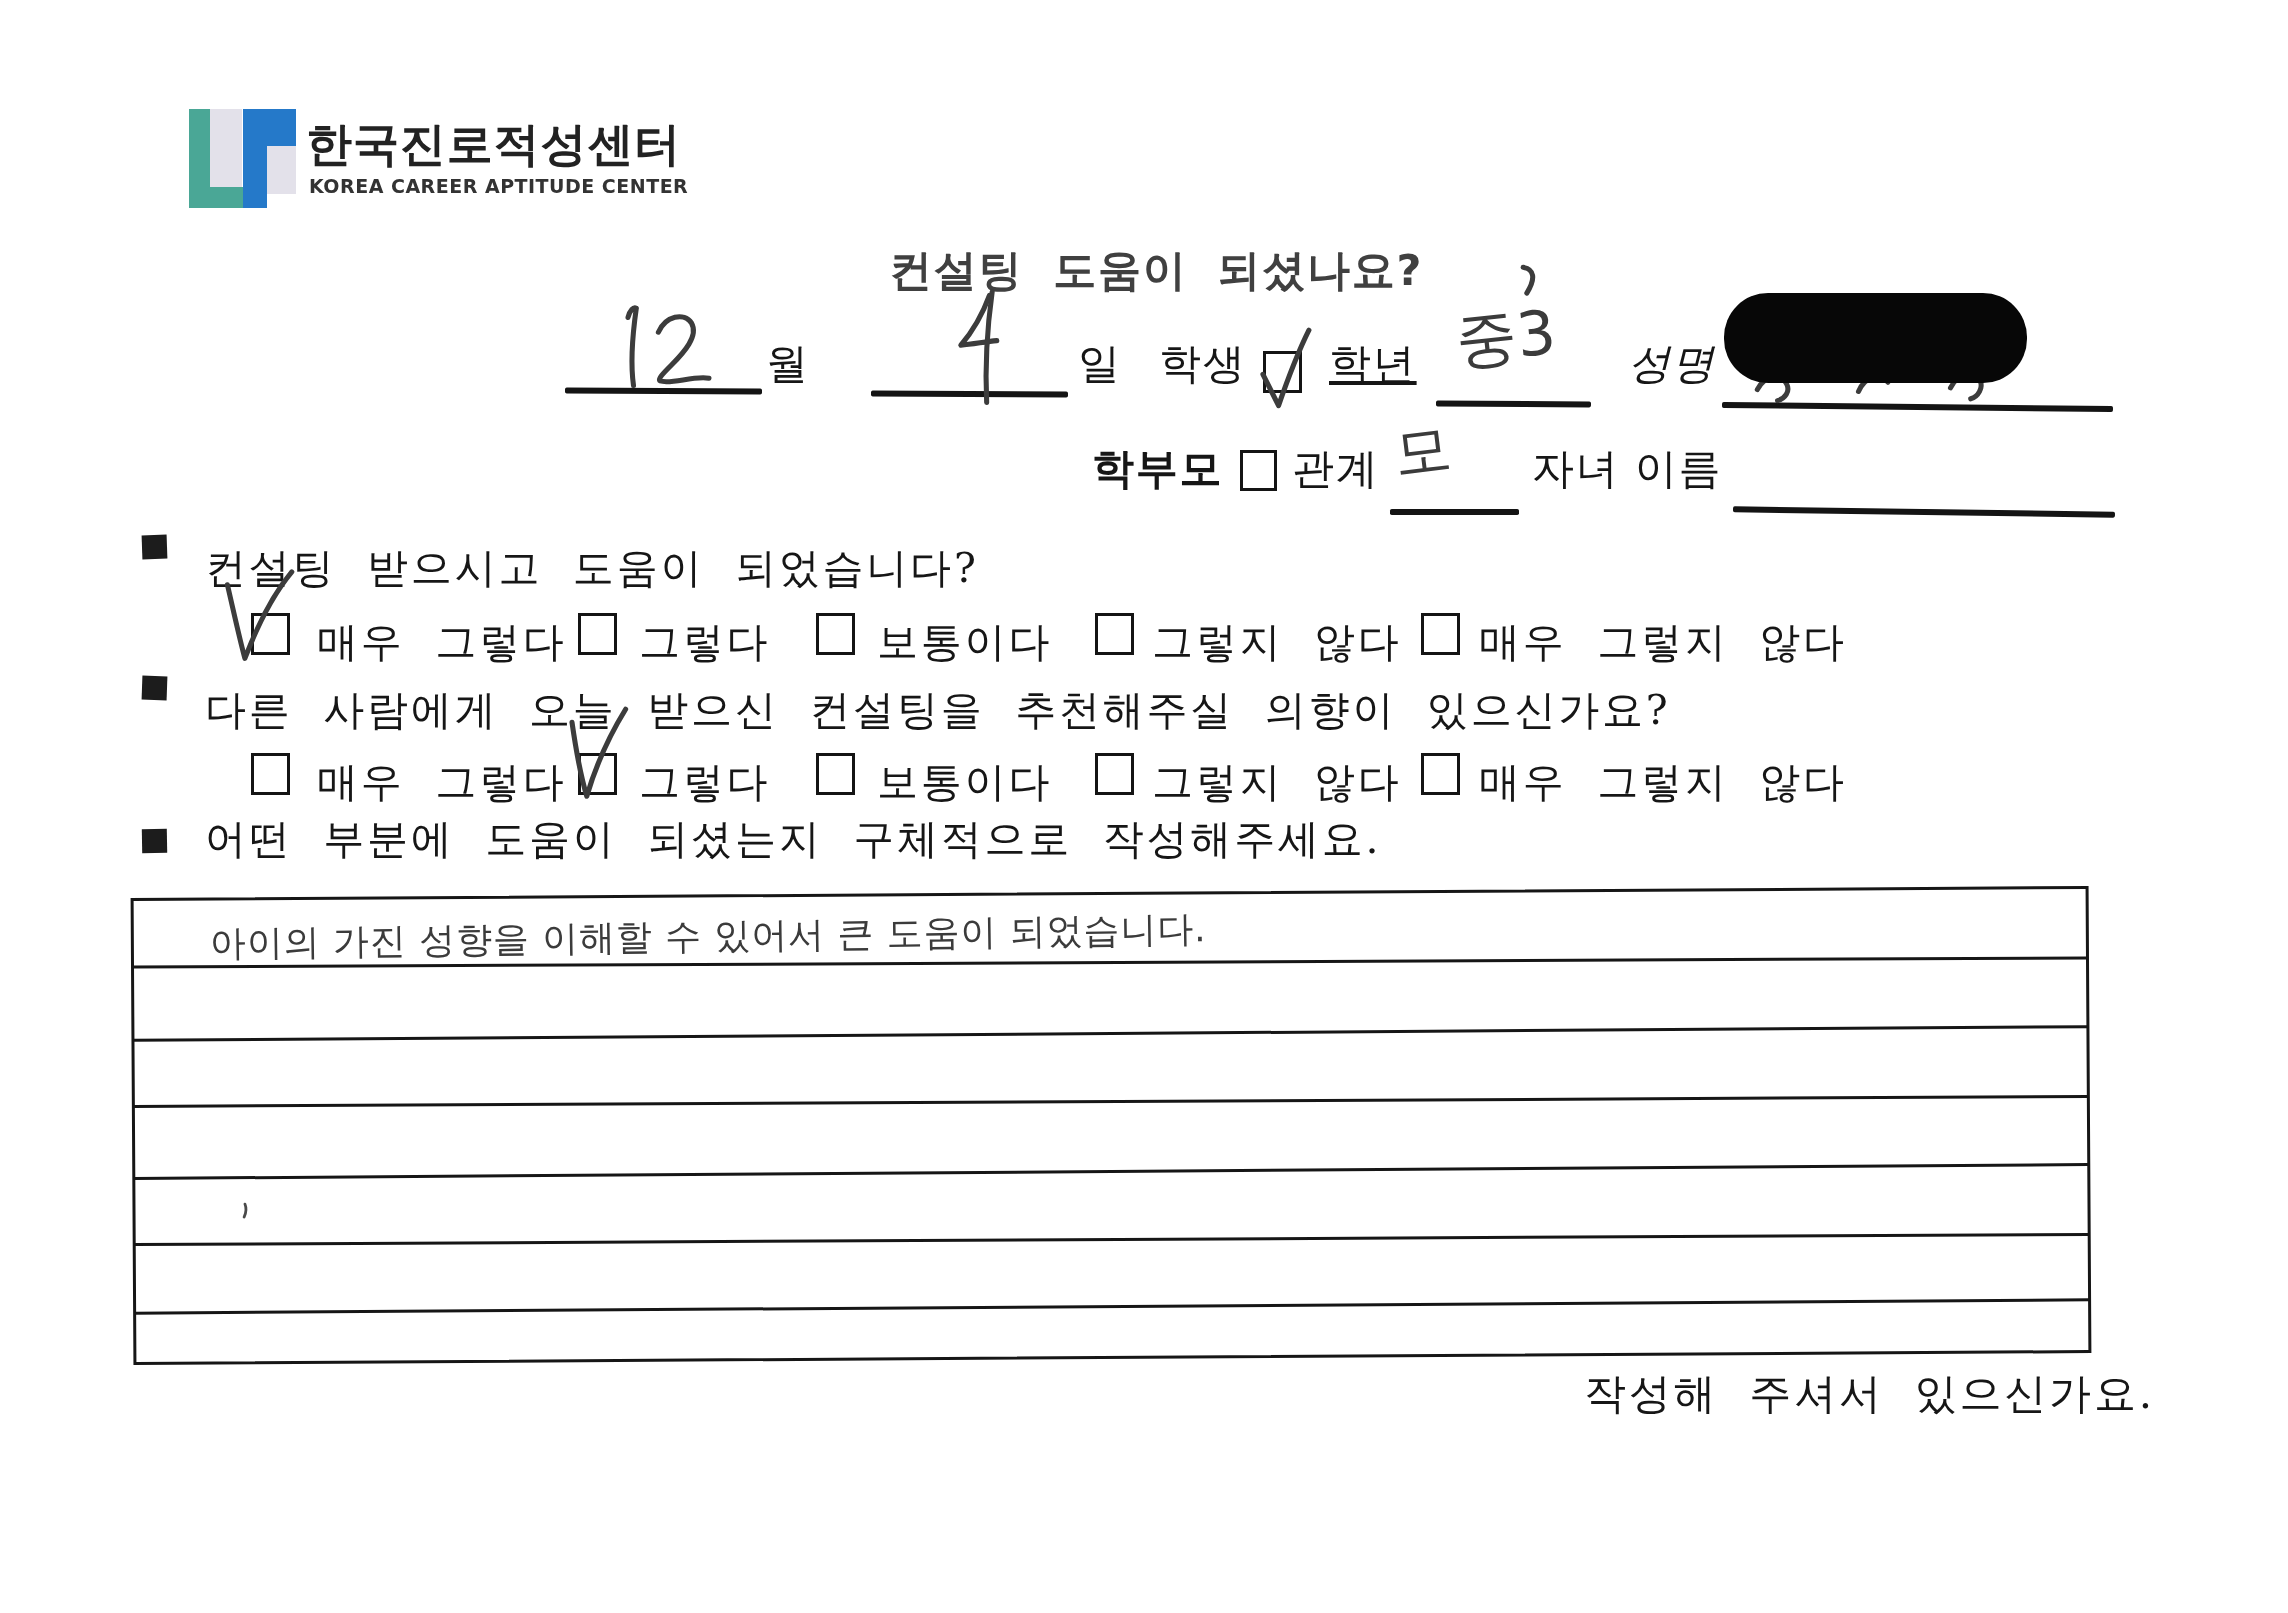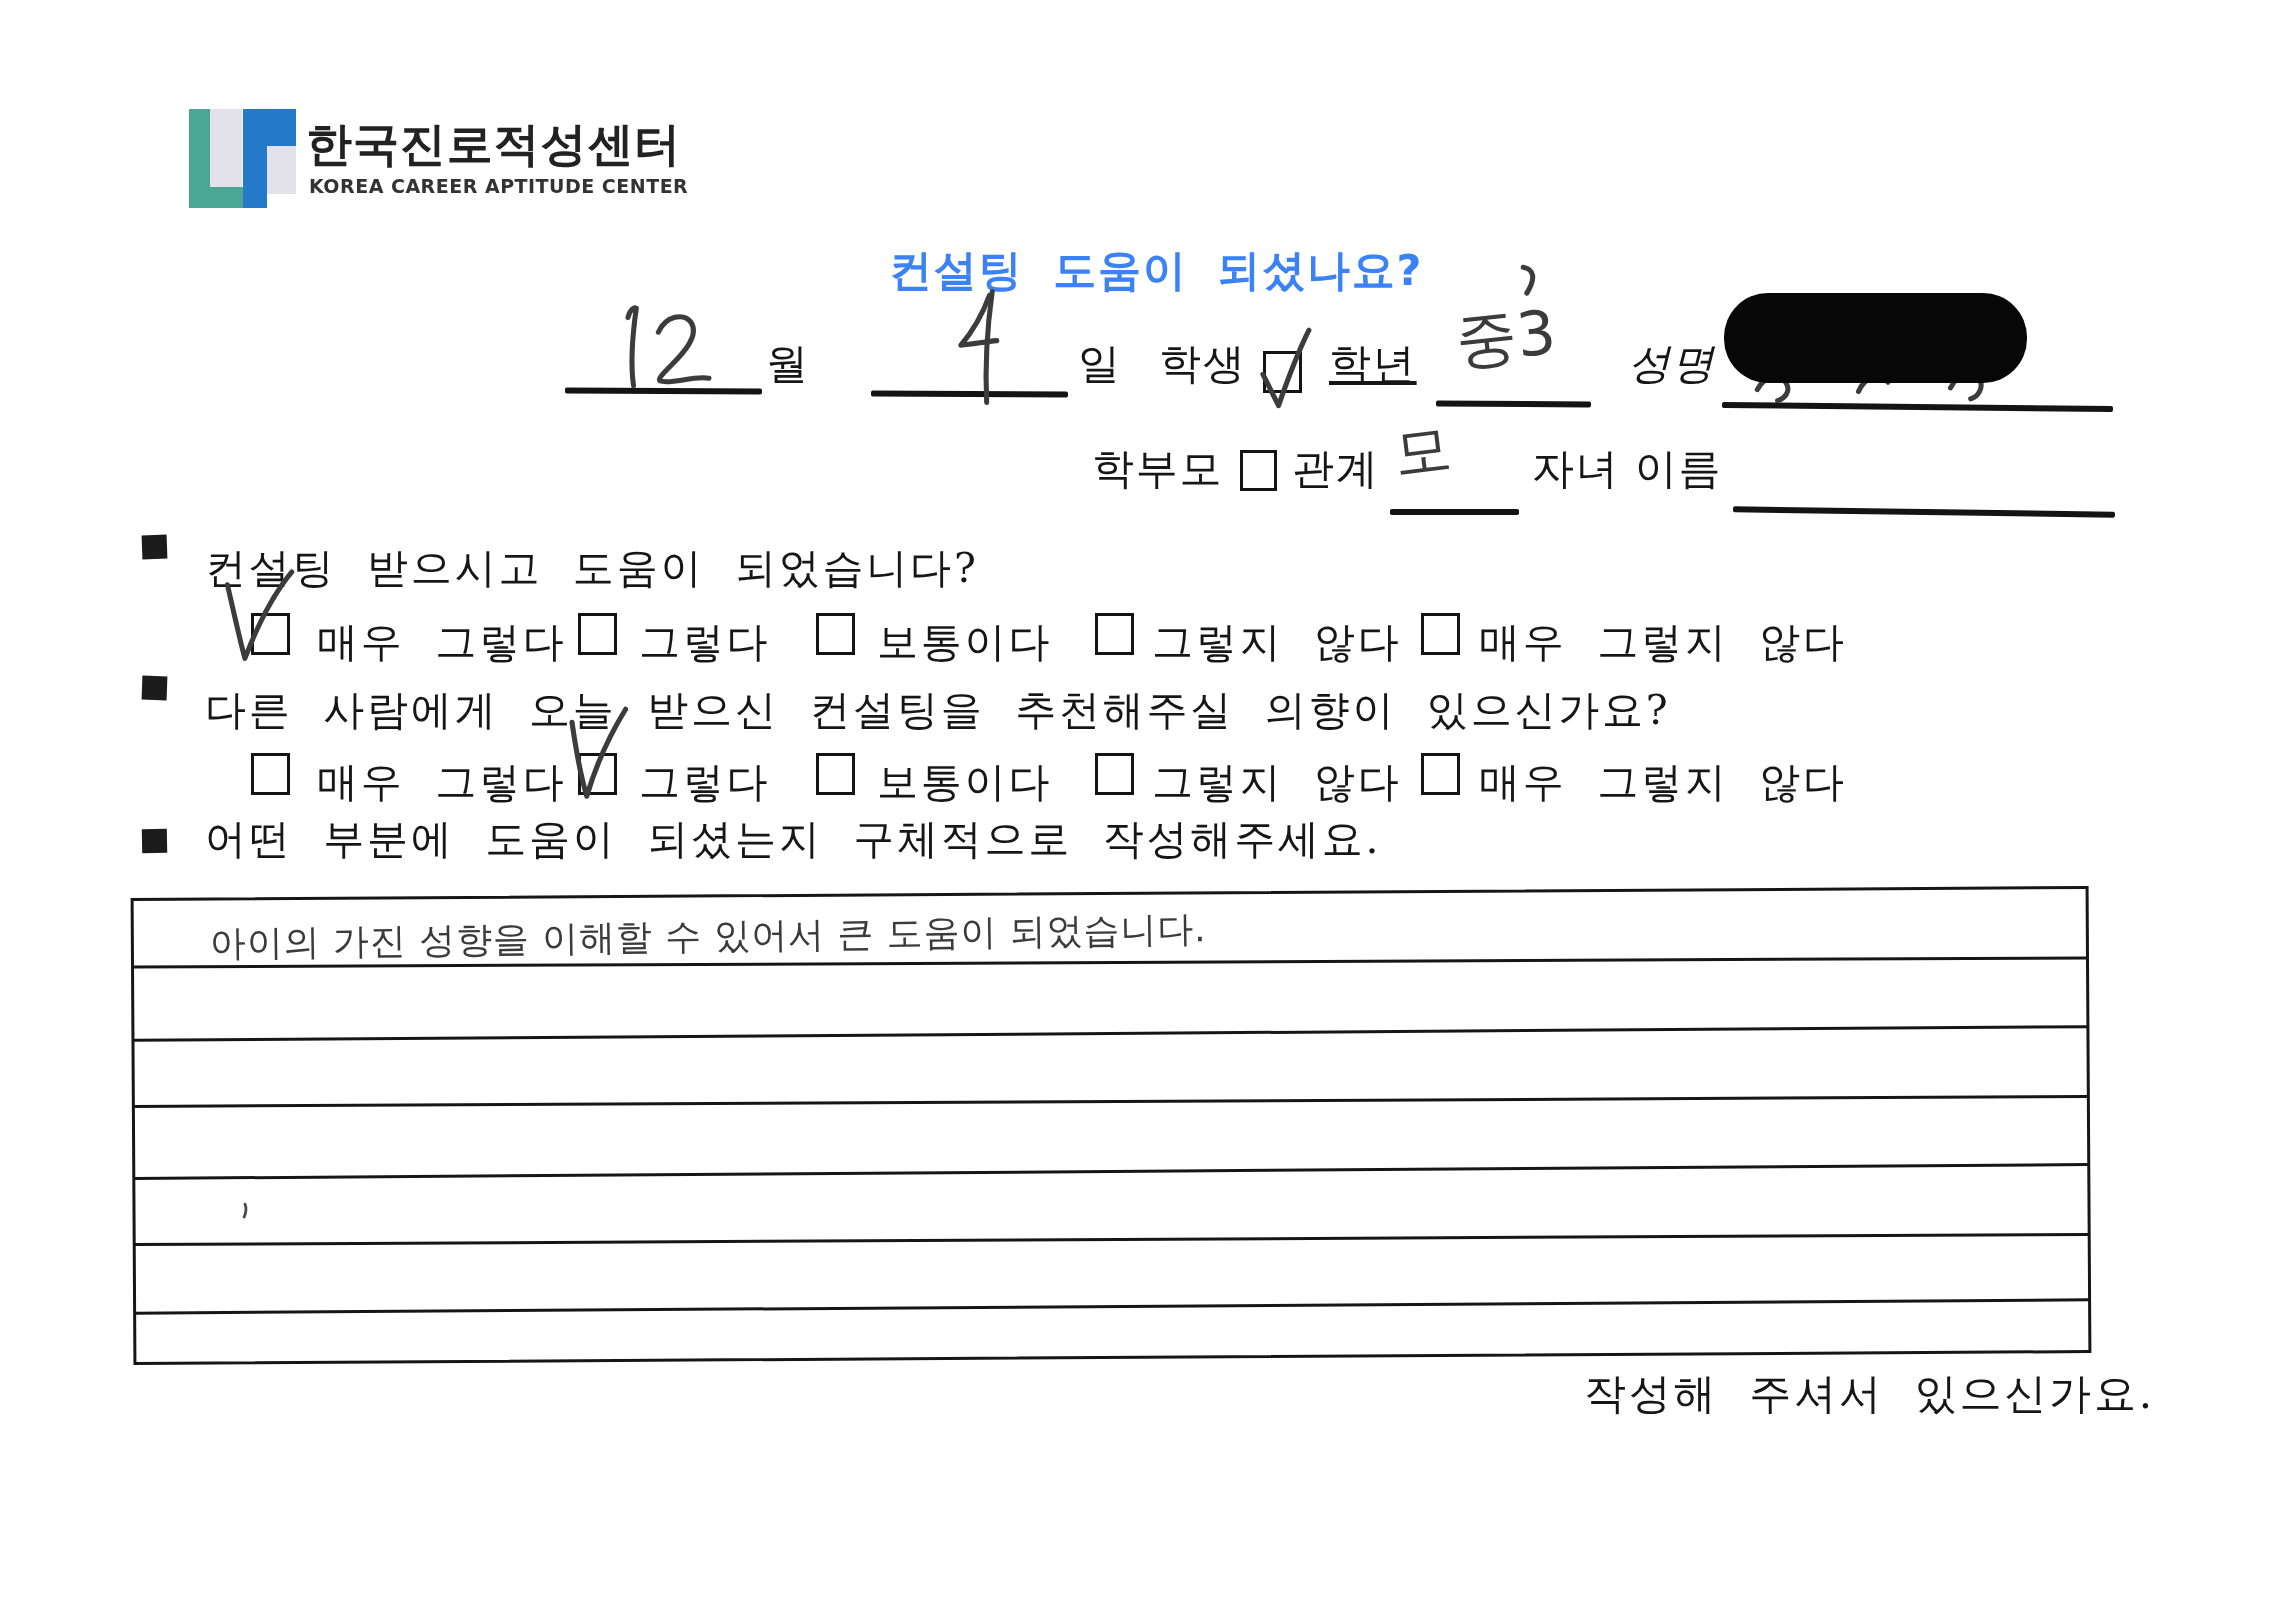--- a/index.html
+++ b/index.html
@@ -25,21 +25,21 @@
   <div class="abs" style="left:0;top:0;width:21px;height:99px;background:#4aa796;"></div>
   <div class="abs" style="left:0;top:78px;width:54px;height:21px;background:#4aa796;"></div>
   <div class="abs" style="left:21px;top:0;width:32px;height:78px;background:#e3e1ea;"></div>
   <div class="abs" style="left:54px;top:0;width:24px;height:99px;background:#2579c9;"></div>
   <div class="abs" style="left:78px;top:0;width:29px;height:37px;background:#2579c9;"></div>
   <div class="abs" style="left:78px;top:37px;width:29px;height:48px;background:#e3e1ea;"></div>
 </div>
 <div class="abs" style="left:306px;top:114px;font-family:'DejaVu Sans',sans-serif;font-weight:bold;font-size:46px;letter-spacing:0.9px;color:#222;">한국진로적성센터</div>
 <div class="abs" style="left:309px;top:175px;font-family:'DejaVu Sans',sans-serif;font-weight:bold;font-size:19px;letter-spacing:0.5px;color:#333;">KOREA CAREER APTITUDE CENTER</div>
 
-<div class="abs" style="left:889px;top:242px;font-family:'DejaVu Sans',sans-serif;font-weight:bold;font-size:43px;letter-spacing:1.8px;word-spacing:13px;color:#3b82f6;white-space:nowrap;">컨설팅 도움이 되셨나요?</div>
+<div class="abs" style="left:889px;top:242px;font-family:'DejaVu Sans',sans-serif;font-weight:bold;font-size:43px;letter-spacing:1.8px;word-spacing:13px;color:#404040;white-space:nowrap;">컨설팅 도움이 되셨나요?</div>
 
 <div class="abs underline" style="left:565px;top:388px;width:197px;transform:rotate(0.3deg);"></div>
 <svg class="abs" style="left:605px;top:295px;" width="138" height="102" viewBox="0 0 150 110">
   <path class="pen" d="M34,14 C31,12 27,16 25,24 M34,14 C30,42 27,70 31,98"></path>
   <path class="pen" d="M58,40 C66,22 86,18 94,30 C102,44 86,62 72,76 C63,85 57,91 60,93 C72,97 96,87 113,90"></path>
 </svg>
 <div class="abs label" style="left:766px;top:336px;">월</div>
 
 <div class="abs underline" style="left:871px;top:391px;width:197px;transform:rotate(0.3deg);"></div>
 <svg class="abs" style="left:947px;top:288px;" width="83" height="120" viewBox="0 0 90 130">
@@ -63,21 +63,21 @@
 
 <div class="abs label" style="left:1628px;top:336px;font-style:italic;">성명</div>
 <div class="abs underline" style="left:1722px;top:404px;width:391px;transform:rotate(0.6deg);"></div>
 <svg class="abs" style="left:1744px;top:362px;" width="286" height="46" viewBox="0 0 310 50">
   <path class="pen" d="M14,30 C22,14 40,12 46,24 C50,32 44,40 36,42"></path>
   <path class="pen" d="M124,32 C132,14 148,12 156,22"></path>
   <path class="pen" d="M224,28 C232,12 248,10 256,20 C260,28 254,38 246,40"></path>
 </svg>
 <div class="abs" style="left:1724px;top:293px;width:303px;height:90px;background:#070707;border-radius:44px;"></div>
 
-<div class="abs label" style="left:1092px;top:441px;">학부모</div>
+<div class="abs label" style="left:1092px;top:441px;font-weight:bold;">학부모</div>
 <div class="abs cbx" style="left:1240px;top:450px;width:37px;height:41px;"></div>
 <div class="abs label" style="left:1292px;top:441px;">관계</div>
 <div class="abs underline" style="left:1390px;top:509px;width:129px;"></div>
 <div class="abs hand" style="left:1394px;top:413px;font-size:57px;transform:rotate(-7deg);">모</div>
 <div class="abs label" style="left:1532px;top:441px;">자녀 이름</div>
 <div class="abs underline" style="left:1733px;top:509px;width:382px;transform:rotate(0.8deg);"></div>
 
 <div class="abs bullet" style="left:142px;top:535px;transform:rotate(-2deg);"></div>
 <div class="abs body-serif" style="left:205px;top:541px;">컨설팅 받으시고 도움이 되었습니다?</div>
 

